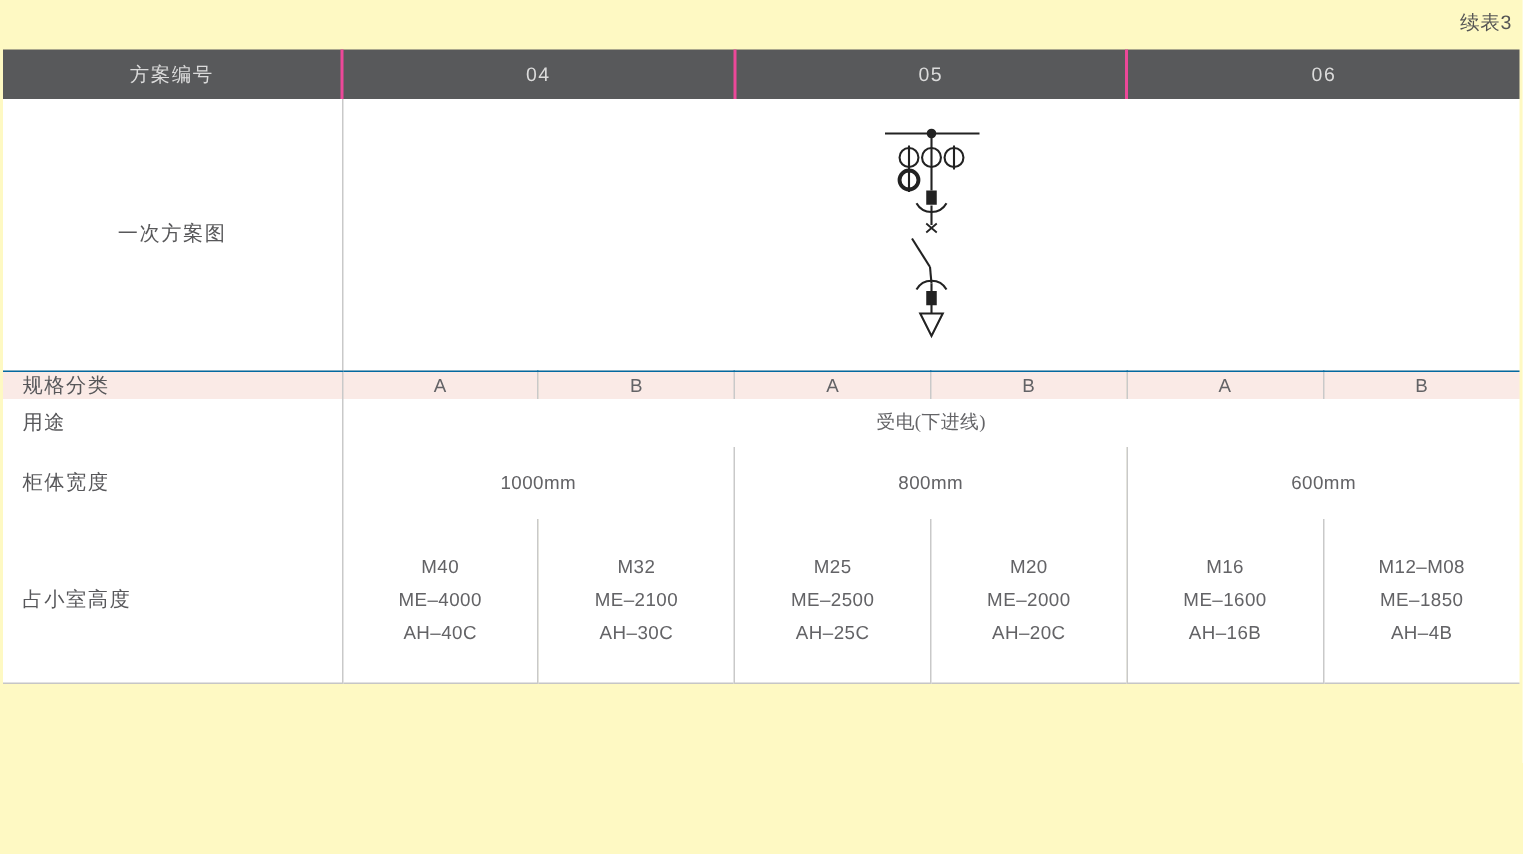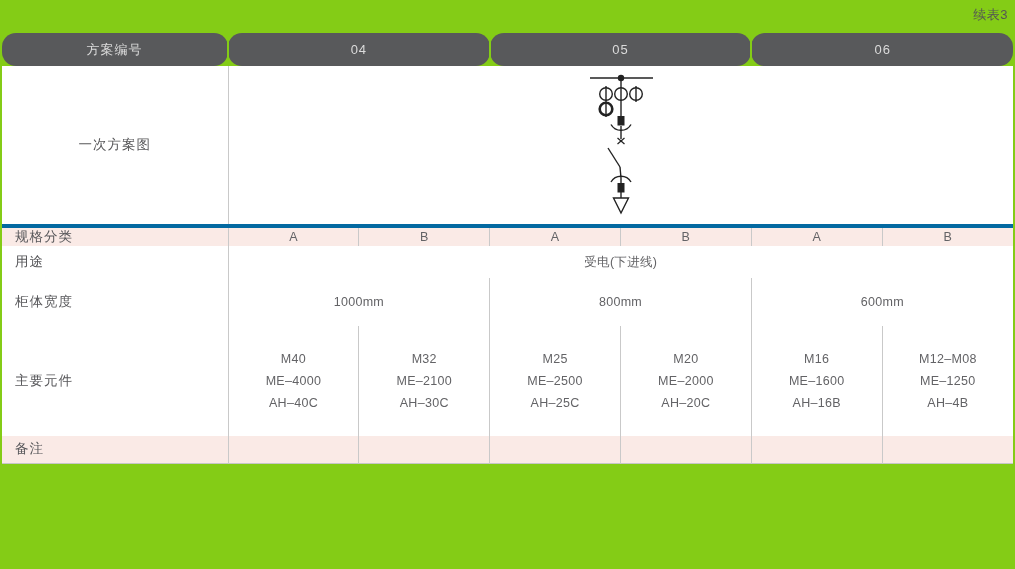--- a/index.html
+++ b/index.html
@@ -4,21 +4,21 @@
 <style>
   * { box-sizing: border-box; }
   html,body { margin:0; padding:0; background:#fff; }
   body {
     width:1015px; height:569px;
     font-family:"Liberation Sans","DejaVu Sans",sans-serif;
     color:#58585a;
     position:relative;
     overflow:hidden;
   }
-  .page { position:absolute; inset:0; background:#84cc16; }
+  .page { position:absolute; inset:0; background:#fef9c3; }
   .continued {
     position:absolute; top:6px; right:7px;
     font-size:13px; color:#555; letter-spacing:0.5px;
   }
   table.spec {
     position:absolute; top:33px; left:2px;
     width:1011px;
     border-collapse:collapse; table-layout:fixed;
     border-bottom:1px solid #c6c6c6;
   }
@@ -26,44 +26,43 @@
   col.c-v   { width:130.8px; }
 
   td { padding:0; vertical-align:middle; }
 
   
   tr.head td {
     height:33px;
     background:#58595b; color:#dbdbdb;
     font-size:13px; text-align:center;
     letter-spacing:1px;
-    border-radius:14px;
   }
-  tr.head td.grp { border-left:2px solid #84cc16; }
+  tr.head td.grp { border-left:2px solid #ec4899; }
 
   
-  tr.diag td { height:160px; background:#fff; border-bottom:4px solid #0369a1; }
+  tr.diag td { height:181px; background:#fff; border-bottom:1px solid #0369a1; }
   tr.diag td.d-lbl { text-align:center; font-size:13.5px; letter-spacing:1px; }
   tr.diag td.d-draw { border-left:1px solid #c9c9c9; text-align:center; }
 
   
   td.lbl {
     text-align:left; padding-left:13px;
     font-size:13.5px; letter-spacing:1px; color:#57575a;
   }
   td.v {
     border-left:1px solid #c9c9c9;
     text-align:center; font-size:12.5px; color:#636366;
     letter-spacing:0.3px;
   }
   tr.pink td { background:#faeae6; }
   tr.white td { background:#ffffff; }
 
   tr.r-spec td   { height:15px;margin-top:20px; }
-  tr.r-usage td  { height:32px; }
+  tr.r-usage td  { height:32px;font-family:Liberation Serif, serif; }
   tr.r-curr td   { height:30px; }
   tr.r-width td  { height:48px; }
   tr.r-height td { height:32px; }
   tr.r-comp td   { height:110px; }
   tr.r-rem td    { height:27px; }
 
   tr.r-comp td.v div { line-height:22px; }
 
   svg.oneline { display:inline-block; vertical-align:middle; }
   svg.oneline * { vector-effect:none; }
@@ -147,21 +146,21 @@
 
     <tr class="white r-width">
       <td class="lbl">柜体宽度</td>
       <td class="v" colspan="2">1000mm</td>
       <td class="v" colspan="2">800mm</td>
       <td class="v" colspan="2">600mm</td>
     </tr>
 
 
     <tr class="white r-comp">
-      <td class="lbl">主要元件</td>
+      <td class="lbl">占小室高度</td>
       <td class="v">
         <div>M40</div>
         <div>ME–4000</div>
         <div>AH–40C</div>
       </td>
       <td class="v">
         <div>M32</div>
         <div>ME–2100</div>
         <div>AH–30C</div>
       </td>
@@ -175,29 +174,20 @@
         <div>ME–2000</div>
         <div>AH–20C</div>
       </td>
       <td class="v">
         <div>M16</div>
         <div>ME–1600</div>
         <div>AH–16B</div>
       </td>
       <td class="v">
         <div>M12–M08</div>
-        <div>ME–1250</div>
+        <div>ME–1850</div>
         <div>AH–4B</div>
       </td>
     </tr>
 
-    <tr class="pink r-rem">
-      <td class="lbl">备注</td>
-      <td class="v"></td>
-      <td class="v"></td>
-      <td class="v"></td>
-      <td class="v"></td>
-      <td class="v"></td>
-      <td class="v"></td>
-    </tr>
   </tbody>
     </table>
 </div>
 
 </body></html>

